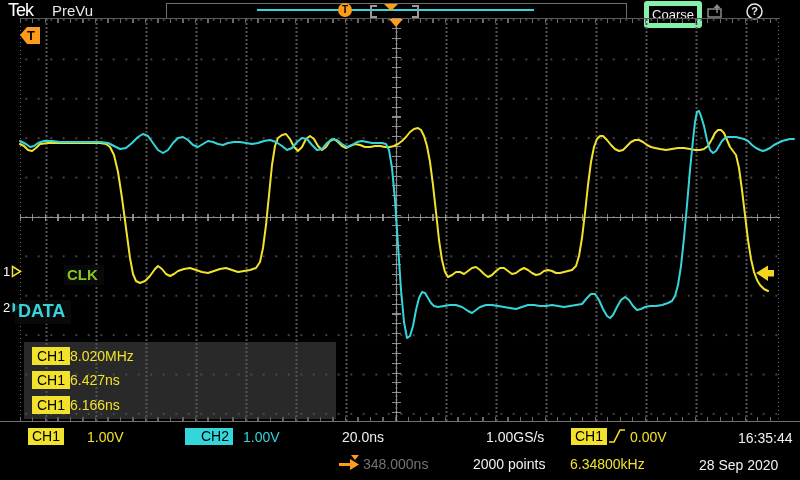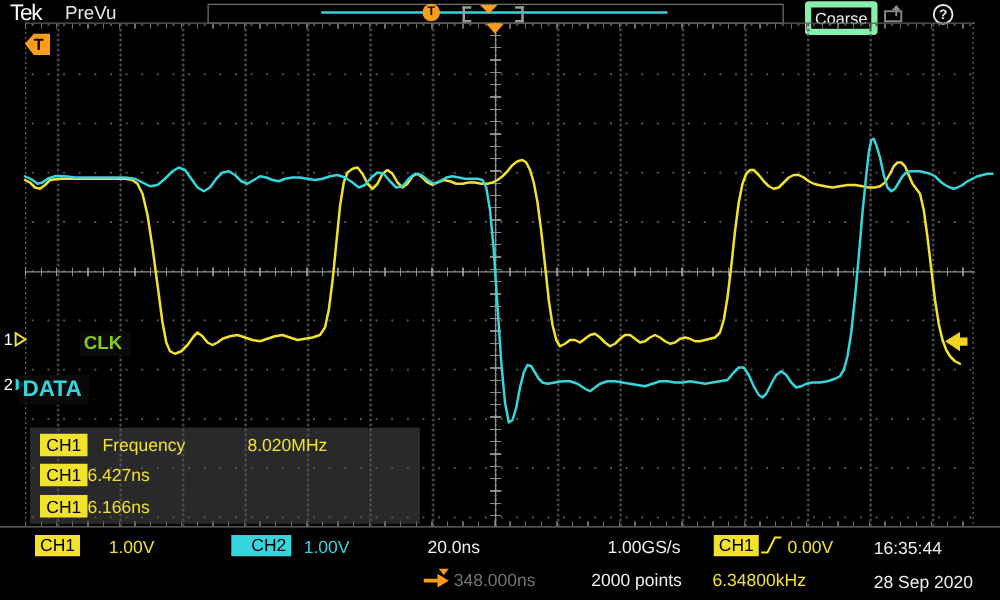--- a/index.html
+++ b/index.html
@@ -126,21 +126,20 @@
     <span>2</span>
     <svg width="11" height="13">
       <polygon points="1.5,1.5 9.5,6.5 1.5,11.5" fill="#35d5dc"></polygon>
     </svg>
   </div>
   <div class="abs" id="data-label">DATA</div>
 
   <div class="abs" id="meas">
     <div class="mrow">
       <span class="badge">CH1</span>
-      <span class="mname">Frequency</span>
       <span class="mval">8.020MHz</span>
     </div>
     <div class="mrow">
       <span class="badge">CH1</span>
       <span class="mval">6.427ns</span>
     </div>
     <div class="mrow">
       <span class="badge">CH1</span>
       <span class="mval">6.166ns</span>
     </div>
@@ -150,21 +149,21 @@
   <span class="abs sb yellow" style="left:87px;top:428px">1.00V</span>
   <span class="abs sb badge2 cy" style="left:185px;top:428px">CH2</span>
   <span class="abs sb cyan" style="left:243px;top:428px">1.00V</span>
   <span class="abs sb white" style="left:342px;top:428px">20.0ns</span>
   <span class="abs sb white" style="left:486px;top:428px">1.00GS/s</span>
   <span class="abs sb badge2" style="left:571px;top:428px">CH1</span>
   <svg class="abs" style="left:608px;top:428px" width="19" height="16">
     <path d="M1,14 H6 L12,2 H17" fill="none" stroke="#f2e22c" stroke-width="1.6"></path>
   </svg>
   <span class="abs sb yellow" style="left:630px;top:428px">0.00V</span>
-  <span class="abs sb white" style="left:699px;top:429px">16:35:44</span>
+  <span class="abs sb white" style="left:738px;top:429px">16:35:44</span>
 
   <svg class="abs" style="left:338px;top:454px" width="23" height="17">
     <polygon points="13,1 21,1 17,6" fill="#ff9c1a"></polygon>
     <path d="M1,9 H12 V5 L21,10.5 L12,16 V12 H1 Z" fill="#ff9c1a"></path>
   </svg>
   <span class="abs sb orange" style="left:363px;top:455px">348.000ns</span>
   <span class="abs sb white" style="left:473px;top:455px">2000 points</span>
   <span class="abs sb yellow" style="left:570px;top:455px">6.34800kHz</span>
   <span class="abs sb white" style="left:699px;top:456px">28 Sep 2020</span>
 

